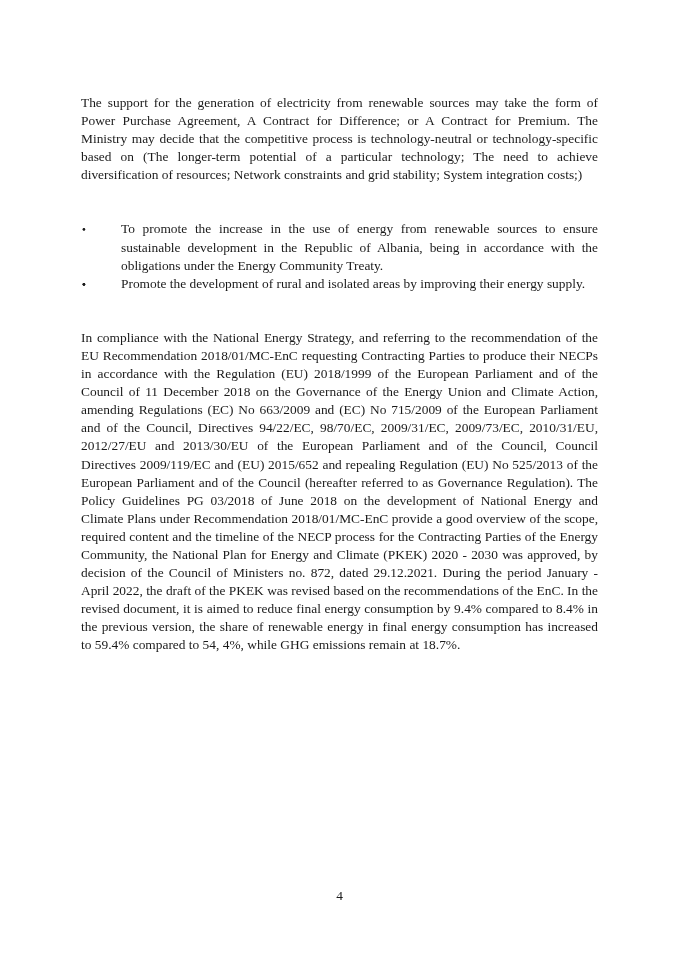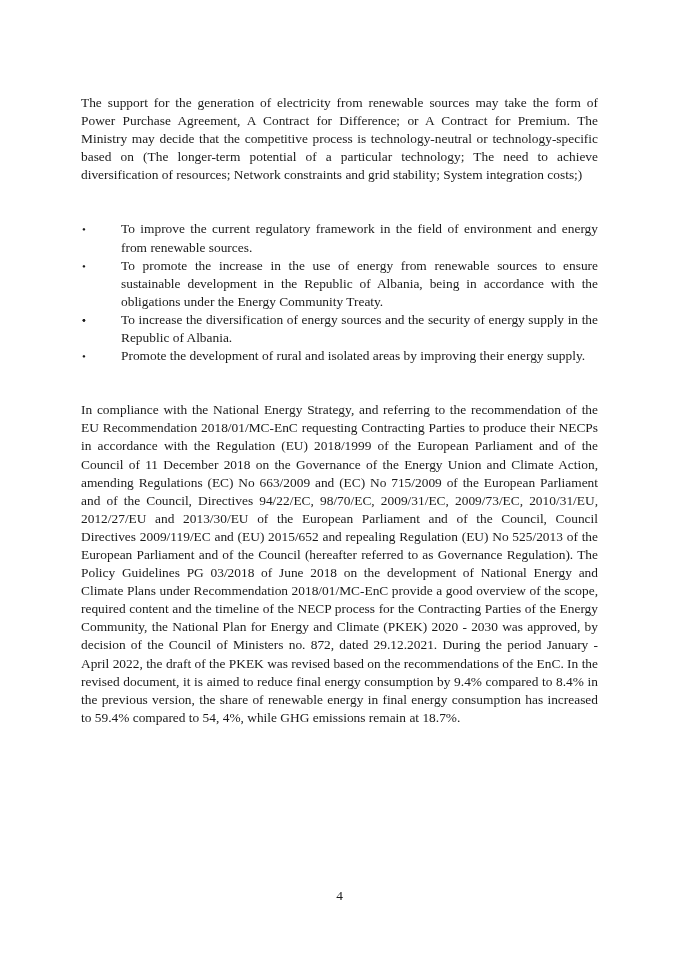--- a/index.html
+++ b/index.html
@@ -58,35 +58,33 @@
 </head>
 <body>
 
 <div class="page">
   <p class="para">The support for the generation of electricity from renewable sources may take the form of Power Purchase Agreement, A Contract for Difference; or A Contract for Premium. The Ministry may decide that the competitive process is technology-neutral or technology-specific based  on (The longer-term potential of a particular technology; The need to achieve diversification  of resources; Network constraints and grid stability; System integration costs;)</p>
   <div class="para-gap"></div>
   <div class="para-gap"></div>
   <ul class="bullets">
     <li class="bullet-item">
       <span class="bullet-mark">•</span>
-      <span>To improve the current regulatory framework in the field of environment and energy from renewable sources.</span>
     </li>
     <li class="bullet-item">
       <span class="bullet-mark">•</span>
       <span>To promote the increase in the use of energy from renewable sources to ensure sustainable development in the Republic of Albania, being in accordance with the obligations under the Energy Community Treaty.</span>
     </li>
     <li class="bullet-item">
       <span class="bullet-mark">•</span>
     </li>
     <li class="bullet-item">
       <span class="bullet-mark">•</span>
     </li>
     <li class="bullet-item">
       <span class="bullet-mark">•</span>
-      <span>To increase the diversification of energy sources and the security of energy supply in the Republic of Albania.</span>
     </li>
     <li class="bullet-item">
       <span class="bullet-mark">•</span>
       <span>Promote the development of rural and isolated areas by improving their energy supply.</span>
     </li>
   </ul>
   <div class="para-gap"></div>
   <div class="para-gap"></div>
   <p class="para">In compliance with the National Energy Strategy, and referring to the recommendation of the EU Recommendation 2018/01/MC-EnC requesting Contracting Parties to produce their NECPs in accordance with the Regulation (EU) 2018/1999 of the European Parliament and of the Council of 11 December 2018 on the Governance of the Energy Union and Climate Action, amending Regulations (EC) No 663/2009 and (EC) No 715/2009 of the European Parliament and of the Council, Directives 94/22/EC, 98/70/EC, 2009/31/EC, 2009/73/EC, 2010/31/EU, 2012/27/EU and 2013/30/EU of the European Parliament and of the Council, Council Directives 2009/119/EC and (EU) 2015/652 and repealing Regulation (EU) No 525/2013 of the European Parliament and of the Council (hereafter referred to as Governance Regulation). The Policy Guidelines PG 03/2018 of June 2018 on the development of National Energy and Climate Plans under Recommendation 2018/01/MC-EnC provide a good overview of the scope, required content and the timeline of the NECP process for the Contracting Parties of the Energy Community, the National Plan for Energy and Climate (PKEK) 2020 - 2030 was approved, by decision of the Council of Ministers no. 872, dated 29.12.2021. During the period January - April 2022, the draft of the PKEK was revised based on the recommendations of the EnC. In the revised document, it is aimed to reduce final energy consumption by 9.4% compared to 8.4% in the previous version, the share of renewable energy in final energy consumption has increased to 59.4% compared to 54, 4%, while GHG emissions remain at 18.7%.</p>
 </div>

